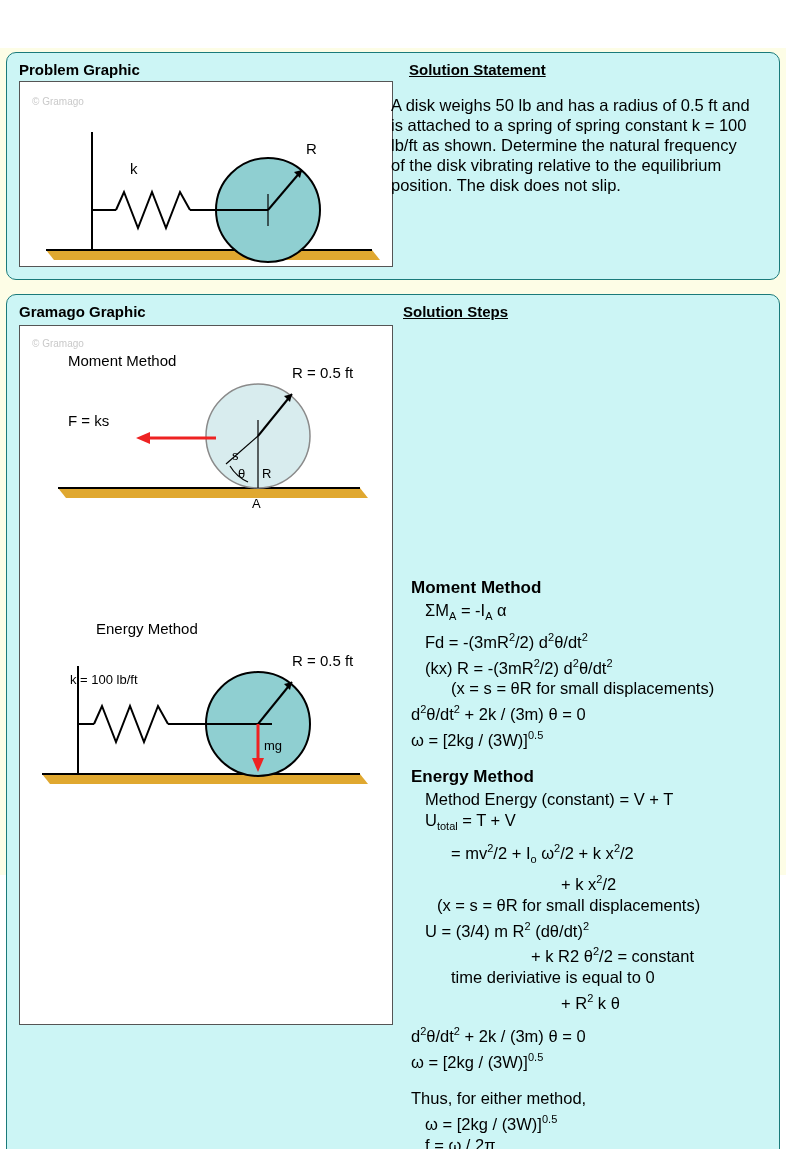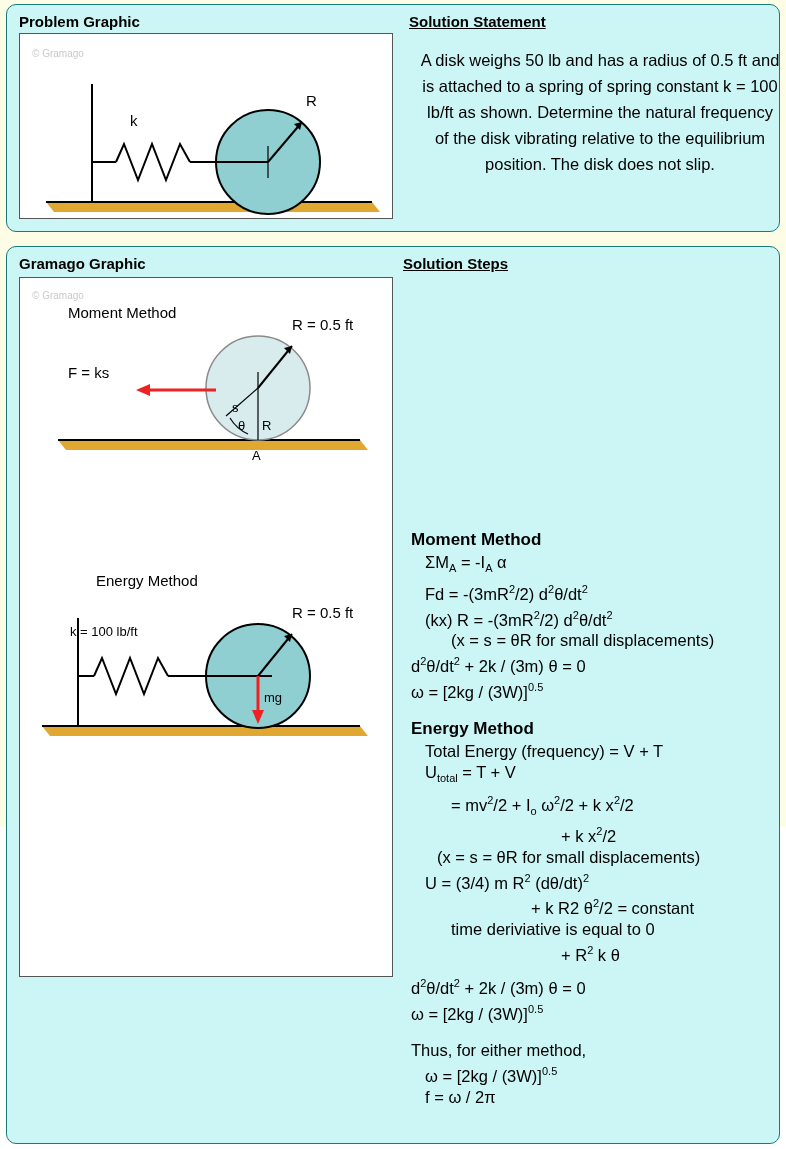--- a/index.html
+++ b/index.html
@@ -11,20 +11,21 @@
     height: 1149px;
     background: #ffffff;
     font-family: "Liberation Sans", sans-serif;
     overflow: hidden;
   }
   .page {
     position: relative;
     width: 786px;
     height: 827px;
     background: #fdfde6;
+    margin-top: 48px;
   }
   
   .panel {
     position: absolute;
     background: #ccf5f5;
     border: 1px solid #1a7a7a;
     border-radius: 10px;
     box-sizing: border-box;
   }
   #problem-panel {
@@ -69,27 +70,26 @@
   }
   .watermark {
     position: absolute;
     font-size: 10px;
     color: #c9c9c9;
     white-space: nowrap;
   }
   
   .stmt {
     position: absolute;
-    left: 411px;
+    left: 384px;
     top: 42px;
     width: 364px;
     font-size: 16.5px;
-    line-height: 26px;
+    line-height: 20px;
     color: #000;
-    text-align: center;
   }
   .steps {
     position: absolute;
     left: 404px;
     top: 282px;
     width: 372px;
     font-size: 16.5px;
     line-height: 21px;
     color: #000;
   }
@@ -230,21 +230,21 @@
       <div class="ln i1">Fd = -(3mR<sup>2</sup>/2) d<sup>2</sup>θ/dt<sup>2</sup></div>
       <div class="ln i1">(kx) R = -(3mR<sup>2</sup>/2) d<sup>2</sup>θ/dt<sup>2</sup></div>
       <div class="ln i3">(x = s = θR for small displacements)</div>
       <div class="ln">d<sup>2</sup>θ/dt<sup>2</sup> + 2k / (3m) θ = 0</div>
       <div class="ln">ω = [2kg / (3W)]<sup>0.5</sup></div>
 
       <div class="gap"></div>
 
       <div class="h">Energy Method</div>
 
-      <div class="ln i1">Total Energy (frequency) = V + T</div>
+      <div class="ln i1">Method Energy (constant) = V + T</div>
       <div class="ln i1">U<sub>total</sub> = T + V</div>
       <div class="ln i3">= mv<sup>2</sup>/2 + I<sub>o</sub> ω<sup>2</sup>/2 + k x<sup>2</sup>/2</div>
       <div class="ln i6">+ k x<sup>2</sup>/2</div>
       <div class="ln i2">(x = s = θR for small displacements)</div>
       <div class="ln i1">U = (3/4) m R<sup>2</sup> (dθ/dt)<sup>2</sup></div>
       <div class="ln i5">+ k R2 θ<sup>2</sup>/2 = constant</div>
       <div class="ln i3">time deriviative is equal to 0</div>
       <div class="ln i6">+ R<sup>2</sup> k θ</div>
       <div class="gap-s"></div>
       <div class="ln">d<sup>2</sup>θ/dt<sup>2</sup> + 2k / (3m) θ = 0</div>

